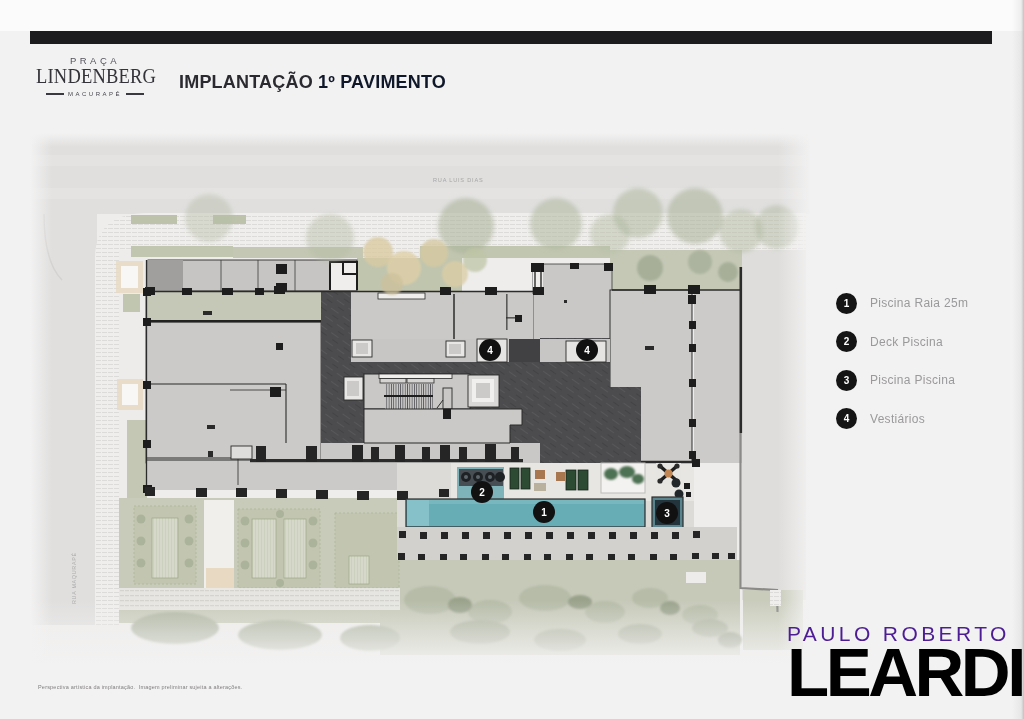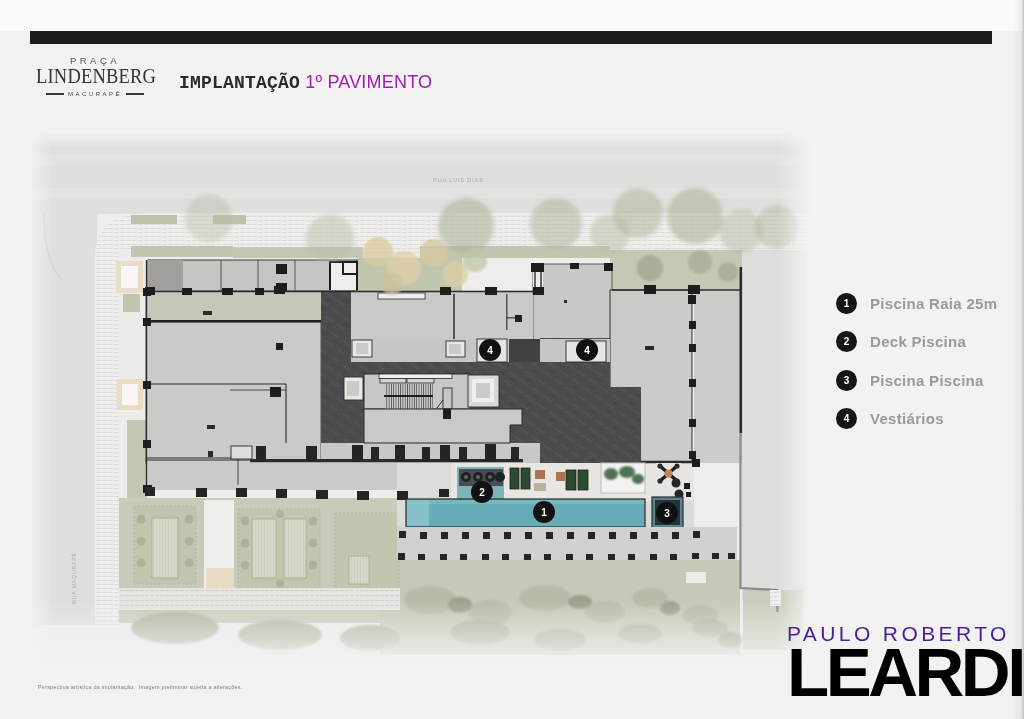--- a/index.html
+++ b/index.html
@@ -5,26 +5,26 @@
   html,body{margin:0;padding:0;}
   body{width:1024px;height:719px;background:#f3f2f2;font-family:"Liberation Sans",sans-serif;overflow:hidden;position:relative;}
   .topstrip{position:absolute;left:0;top:0;width:1024px;height:31px;background:#fbfbfb;}
   .topbar{position:absolute;left:30px;top:31px;width:962px;height:13px;background:#1c1b1e;}
   .logo{position:absolute;left:36px;top:55px;width:118px;text-align:center;color:#3c3b43;}
   .logo .p{font-size:9.5px;letter-spacing:3.5px;color:#55545c;margin:0 0 1px 0;text-align:center;}
   .logo .l{font-family:"Liberation Serif",serif;font-size:18.5px;letter-spacing:0.2px;color:#343339;margin:0;transform:scaleY(1.08);transform-origin:center;}
   .logo .m{font-size:6px;letter-spacing:2.5px;color:#47464d;margin-top:3px;display:flex;align-items:center;justify-content:center;gap:4px;}
   .logo .m:before,.logo .m:after{content:"";display:block;width:18px;height:1.5px;background:#3a3940;}
   .title{position:absolute;left:179px;top:72px;font-size:18px;letter-spacing:0.2px;}
-  .title b{color:#2b2a30;font-weight:bold;font-family:Liberation Mono, monospace;}
-  .title span{color:#a21caf;font-weight:normal;}
+  .title b{color:#2b2a30;font-weight:bold;}
+  .title span{color:#0f172a;font-weight:bold;}
   .legend{position:absolute;left:836px;top:292px;width:180px;}
   .lrow{display:flex;align-items:center;height:22px;margin-bottom:16.5px;}
   .lnum{width:21px;height:21px;border-radius:50%;background:#151515;color:#fff;font-size:10px;font-weight:bold;display:flex;align-items:center;justify-content:center;margin-right:13px;}
-  .ltxt{font-size:15px;color:#9a999b;letter-spacing:0.3px;font-weight:bold;}
+  .ltxt{font-size:12px;color:#9a999b;letter-spacing:0.3px;}
   .leardi{position:absolute;left:787px;top:622px;text-align:left;}
   .leardi .pr{color:#4c1d95;font-size:21px;letter-spacing:3.4px;white-space:nowrap;}
   .leardi .ld{color:#000000;font-size:69px;font-weight:bold;letter-spacing:-3.5px;line-height:48px;margin-top:3px;}
   .disc{position:absolute;left:38px;top:684px;font-size:5.5px;color:#807f80;letter-spacing:0.2px;}
 </style>
 </head>
 <body>
 <div class="topstrip"></div>
 <div class="topbar"></div>
 <div class="logo">

